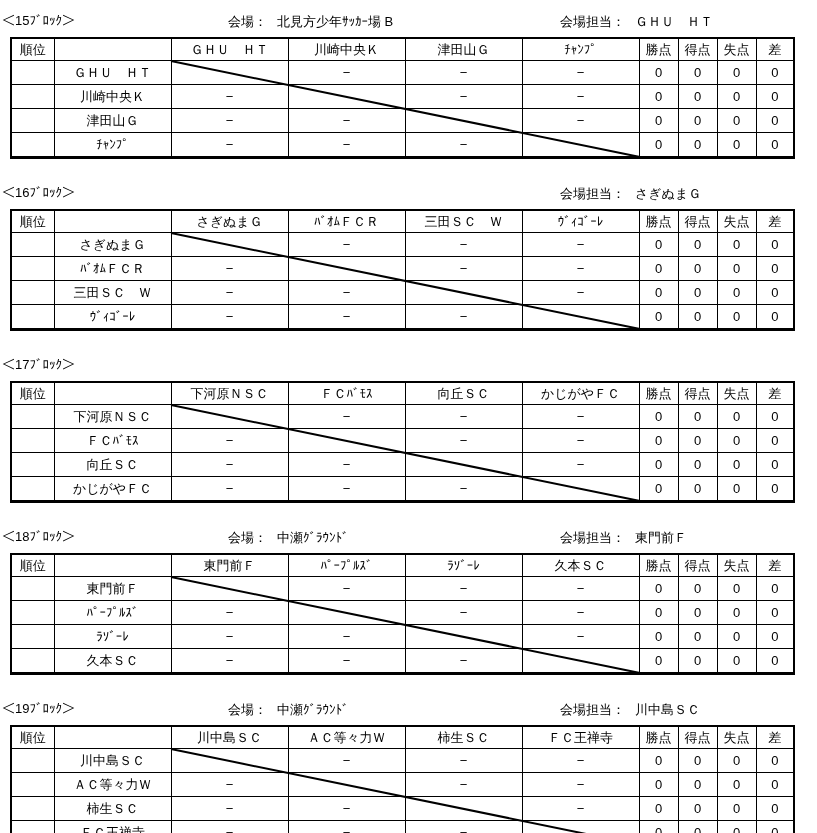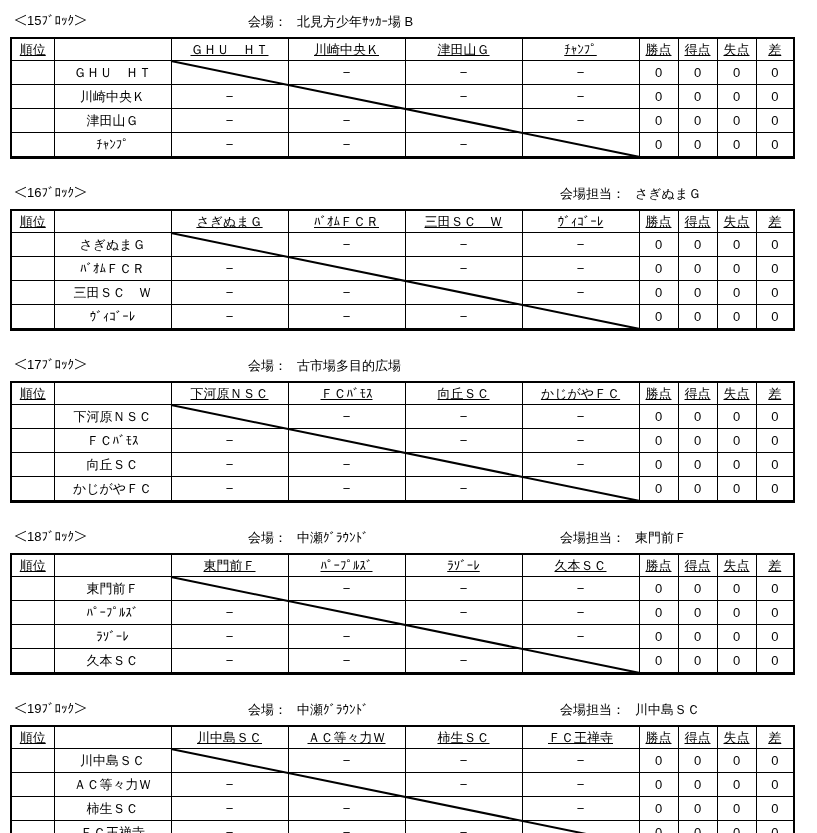--- a/index.html
+++ b/index.html
@@ -7,51 +7,54 @@
     width:817px; height:833px;
     background:#ffffff; color:#000;
     font-family:"Liberation Sans", sans-serif;
     font-size:13px;
     padding-top:13px;
     box-sizing:border-box;
     overflow:hidden;
   }
   .block { margin-bottom:26px; }
   .block-title-row { position:relative; height:20px; margin-bottom:4px; }
-  .b-title  { position:absolute; left:14px;  top:0; white-space:nowrap; }
-  .b-venue  { position:absolute; left:248px; top:0; white-space:nowrap; }
+  .b-title  { position:absolute; left:2px;  top:0; white-space:nowrap; }
+  .b-venue  { position:absolute; left:228px; top:0; white-space:nowrap; }
   .b-staff  { position:absolute; left:560px; top:0; white-space:nowrap; }
   .lbl { margin-right:10px; }
   .table-wrap { position:relative; width:783px; margin-left:10px; }
   table.league-table {
     border-collapse:collapse; table-layout:fixed;
     width:783px;
     border:2px solid #000;
     border-bottom-width:3px;
   }
   th, td {
     border:1px solid #000;
     text-align:center; vertical-align:middle;
     font-weight:normal; font-size:13px;
     padding:0; overflow:hidden; white-space:nowrap;
   }
-  thead th { height:21px;text-decoration:underline; }
+  thead th { height:21px; }
   tbody td { height:23px; }
   svg.diag { position:absolute; left:0; top:0; pointer-events:none; }
 </style>
 </head>
 <body>
 
 <div id="blocks">
   <div class="block">
     <div class="block-title-row">
       <span class="b-title">＜15ﾌﾞﾛｯｸ＞</span>
       <span class="b-venue">
         <span class="lbl">会場：</span><span class="val">北見方少年ｻｯｶｰ場 B</span>
       </span>
+      <span class="b-staff">
+        <span class="lbl">会場担当：</span><span class="val">ＧＨＵ　ＨＴ</span>
+      </span>
     </div>
     <div class="table-wrap">
       <table class="league-table">
         <colgroup>
           <col style="width:43px">
             <col style="width:117px">
           <col style="width:117px">
             <col style="width:117px">
             <col style="width:117px">
             <col style="width:117px">
@@ -219,23 +222,20 @@
       </table>
       <svg class="diag" width="783" height="123" viewBox="0 0 783 123">
         <line x1="161" y1="24" x2="630" y2="120" stroke="#000" stroke-width="2"></line>
       </svg>
     </div>
   </div>
 
   <div class="block">
     <div class="block-title-row">
       <span class="b-title">＜17ﾌﾞﾛｯｸ＞</span>
-      <span class="b-venue">
-        <span class="lbl">会場：</span><span class="val">古市場多目的広場</span>
-      </span>
     </div>
     <div class="table-wrap">
       <table class="league-table">
         <colgroup>
           <col style="width:43px">
             <col style="width:117px">
           <col style="width:117px">
             <col style="width:117px">
             <col style="width:117px">
             <col style="width:117px">

